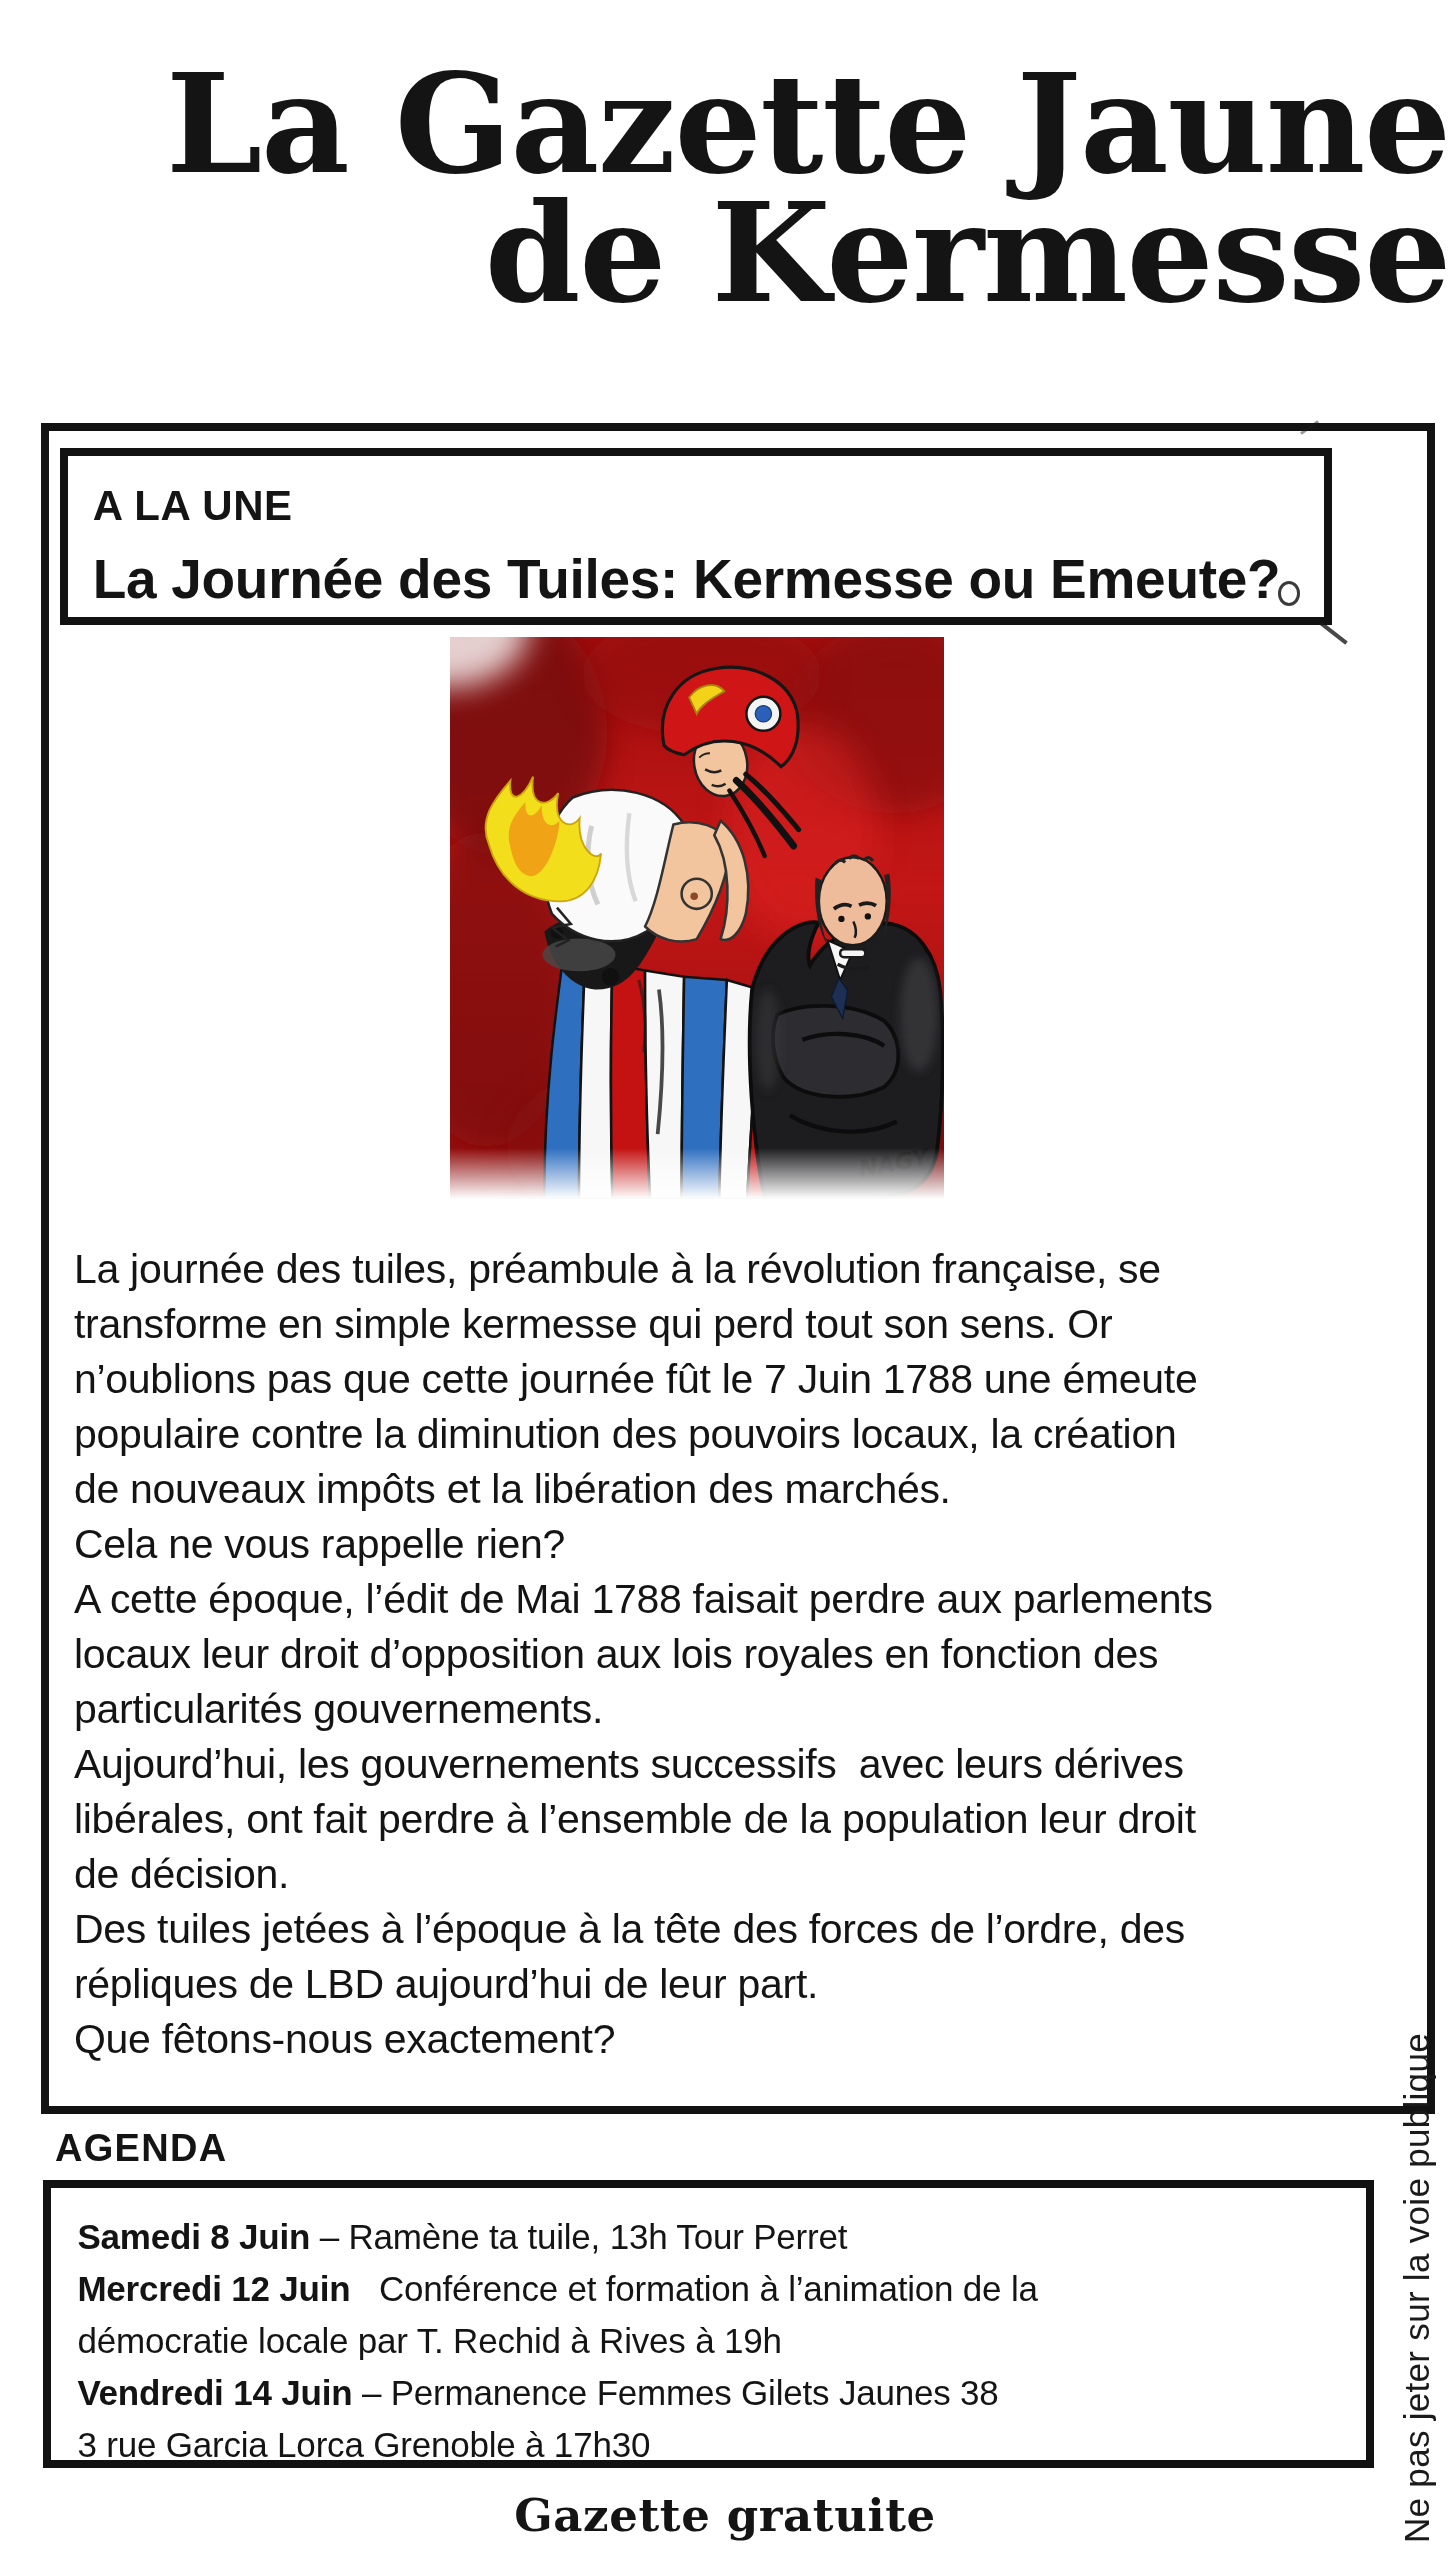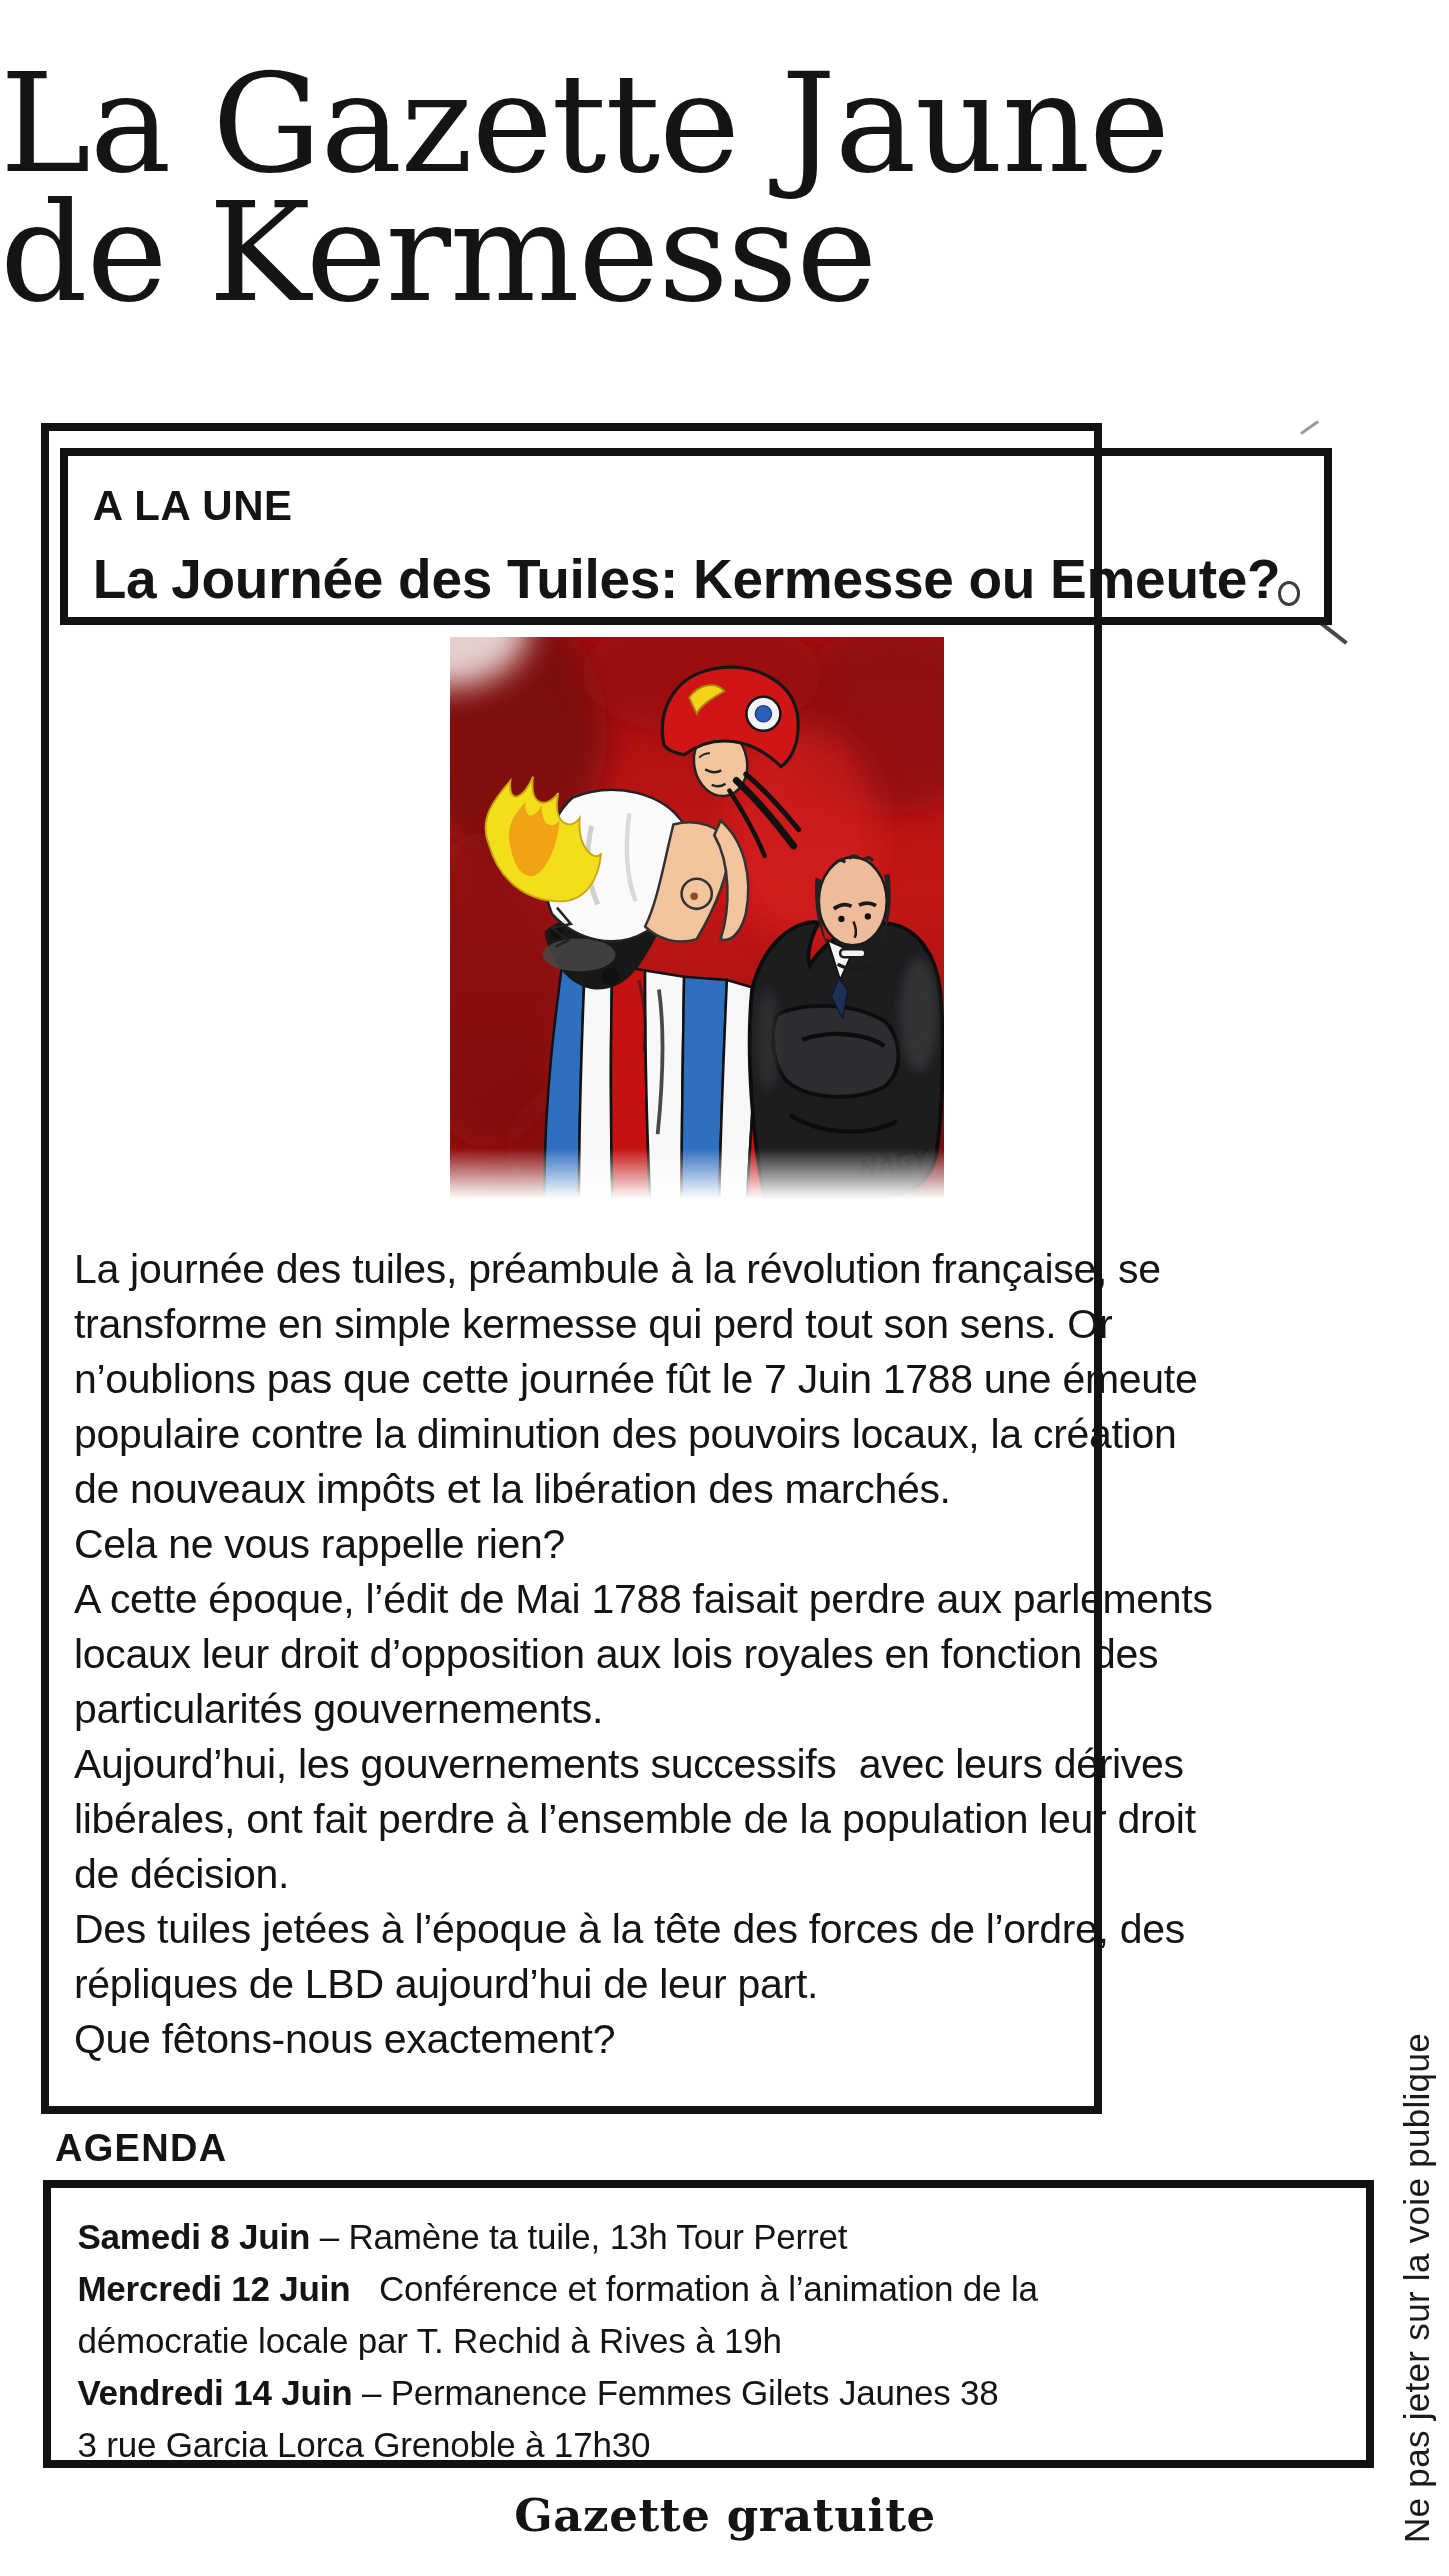--- a/index.html
+++ b/index.html
@@ -1,30 +1,30 @@
 <!DOCTYPE html>
 <html style="font-size:10px"><head>
 <meta charset="utf-8">
 <style>
   html,body{margin:0;padding:0;background:#9a9a9a;}
   .page{
     position:relative;width:1450px;height:2576px;background:#ffffff;
     font-family:"Liberation Sans",sans-serif;color:#141414;overflow:hidden;
   }
   
-  .masthead{position:absolute;top:60px;left:0;width:100%;text-align:left;
-    font-family:"DejaVu Serif",serif;font-weight:normal;line-height:.94;}
+  .masthead{position:absolute;top:60px;left:0;width:100%;text-align:right;
+    font-family:"DejaVu Serif",serif;font-weight:bold;line-height:.94;}
   .masthead .t1{font-size:137px;letter-spacing:-1.3px;}
   .masthead .t2{font-size:137px;letter-spacing:-1.3px;}
   .edition{position:absolute;top:347px;left:0;width:100%;text-align:center;
     font-size:40px;font-weight:bold;}
   .edition span{white-space:pre-wrap;}
   .edition sup{font-size:.55em;line-height:0;}
   
-  .article-box{position:absolute;left:41px;top:423px;width:1061px;height:1691px;
+  .article-box{position:absolute;left:41px;top:423px;width:1394px;height:1691px;
     border:8.2px solid #121212;box-sizing:border-box;background:#fff;}
   .headline-box{position:absolute;left:10.7px;top:17px;width:1272px;height:177px;
     border:8.8px solid #121212;box-sizing:border-box;padding:26.4px 12.6px 0 25px;}
   .kicker{font-size:42px;font-weight:bold;letter-spacing:0.6px;}
   .headline{font-size:55px;font-weight:bold;margin-top:16.4px;letter-spacing:-0.3px;white-space:nowrap;}
   
   .cartoon{position:absolute;left:401px;top:206px;width:494px;height:562px;}
   .cartoon svg{display:block;width:100%;height:100%;}
   
   .article-text{position:absolute;left:25px;top:811px;width:1302px;}

